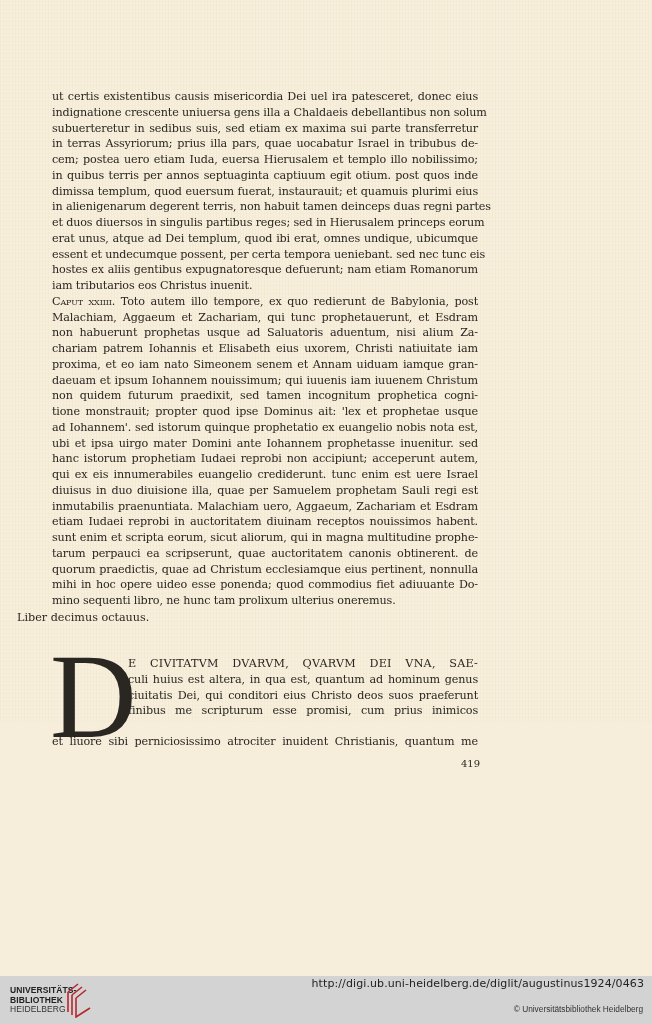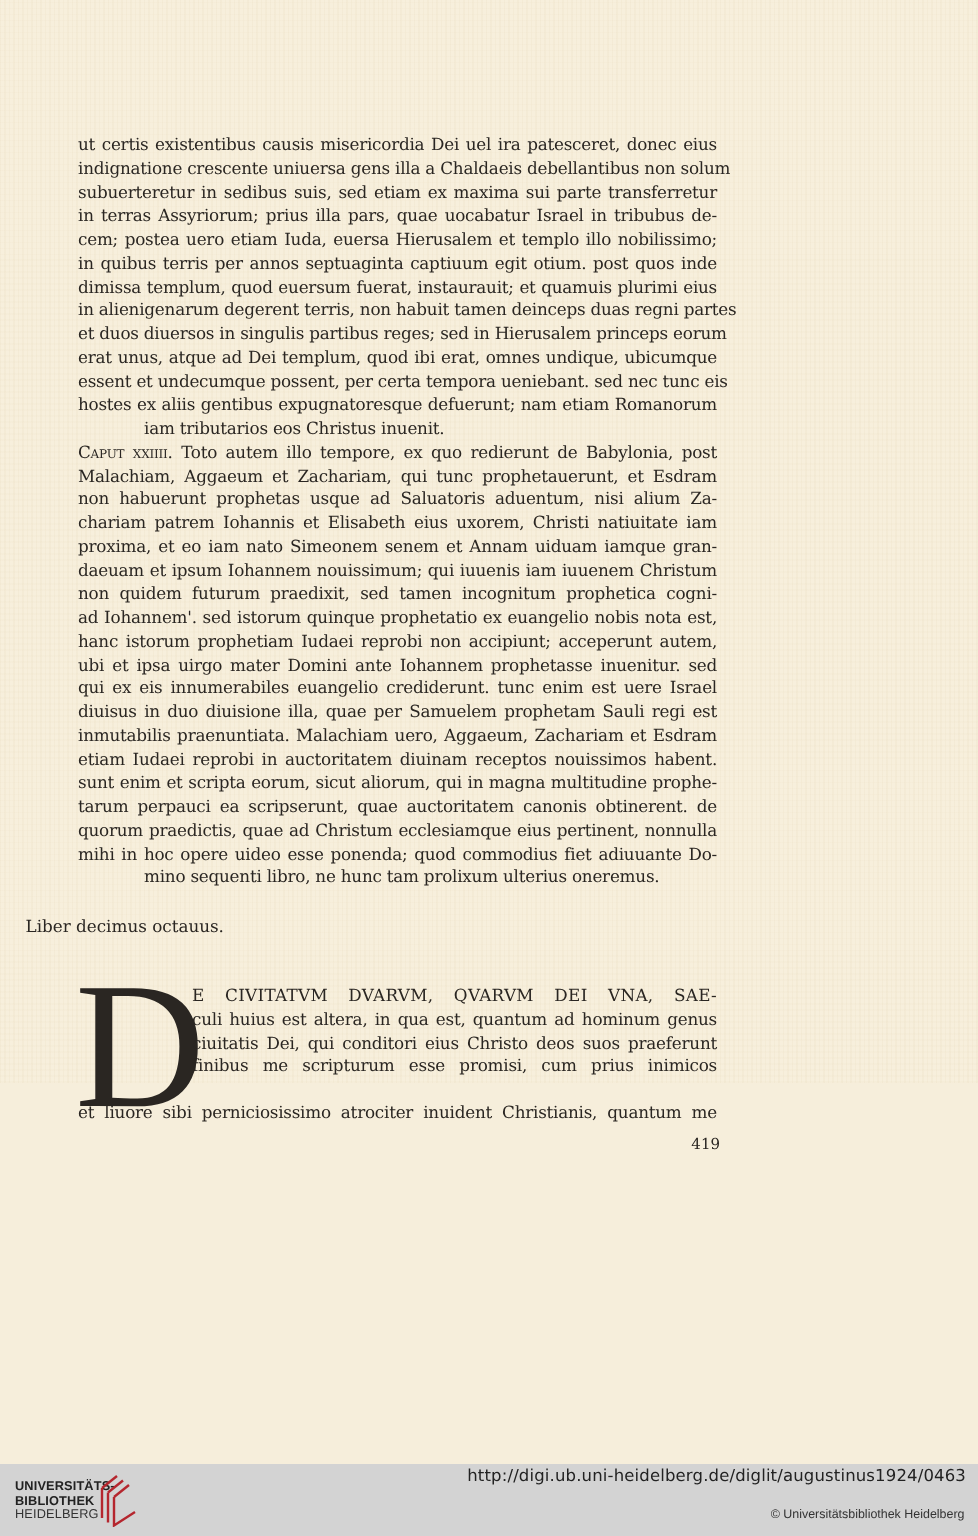--- a/index.html
+++ b/index.html
@@ -17,21 +17,21 @@
       repeating-linear-gradient(0deg, rgba(230,216,185,0.10) 0 1px, transparent 1px 4px);
   }
   .body-text {
     position:absolute; left:52px; top:89px; width:426px;
     font-size:11.2px; line-height:15.75px; letter-spacing:-0.15px;
   }
   .line {
     display:block; white-space:nowrap; text-align:justify; text-align-last:justify;
     height:15.75px; overflow:visible;
   }
-  .line.last { text-align-last:left;margin-left:44px; }
+  .line.last { text-align-last:left; }
   .caput { font-variant:small-caps; }
   .book-title {
     position:absolute; left:0; width:500px; top:611px;
     text-align:left; font-size:11.2px; left:17px;
   }
   .dropcap {
     position:absolute; left:50px; top:647px;
     font-family:"Liberation Serif", serif;
     font-size:120px; line-height:100px; color:#2a2622;
     font-weight:normal;
@@ -91,23 +91,24 @@
       <span class="line last">iam tributarios eos Christus inuenit.</span>
     </div>
     <div>
       <span class="line"><span class="caput">Caput xxiiii.</span><span> Toto autem illo tempore, ex quo redierunt de Babylonia, post</span></span>
       <span class="line">Malachiam, Aggaeum et Zachariam, qui tunc prophetauerunt, et Esdram</span>
       <span class="line">non habuerunt prophetas usque ad Saluatoris aduentum, nisi alium Za-</span>
       <span class="line">chariam patrem Iohannis et Elisabeth eius uxorem, Christi natiuitate iam</span>
       <span class="line">proxima, et eo iam nato Simeonem senem et Annam uiduam iamque gran-</span>
       <span class="line">daeuam et ipsum Iohannem nouissimum; qui iuuenis iam iuuenem Christum</span>
       <span class="line">non quidem futurum praedixit, sed tamen incognitum prophetica cogni-</span>
+      <span class="line">tione monstrauit; propter quod ipse Dominus ait: 'lex et prophetae usque</span>
       <span class="line">ad Iohannem'. sed istorum quinque prophetatio ex euangelio nobis nota est,</span>
+      <span class="line">ubi et ipsa uirgo mater Domini ante Iohannem prophetasse inuenitur. sed</span>
       <span class="line">hanc istorum prophetiam Iudaei reprobi non accipiunt; acceperunt autem,</span>
-      <span class="line">ubi et ipsa uirgo mater Domini ante Iohannem prophetasse inuenitur. sed</span>
       <span class="line">qui ex eis innumerabiles euangelio crediderunt. tunc enim est uere Israel</span>
       <span class="line">diuisus in duo diuisione illa, quae per Samuelem prophetam Sauli regi est</span>
       <span class="line">inmutabilis praenuntiata. Malachiam uero, Aggaeum, Zachariam et Esdram</span>
       <span class="line">etiam Iudaei reprobi in auctoritatem diuinam receptos nouissimos habent.</span>
       <span class="line">sunt enim et scripta eorum, sicut aliorum, qui in magna multitudine prophe-</span>
       <span class="line">tarum perpauci ea scripserunt, quae auctoritatem canonis obtinerent. de</span>
       <span class="line">quorum praedictis, quae ad Christum ecclesiamque eius pertinent, nonnulla</span>
       <span class="line">mihi in hoc opere uideo esse ponenda; quod commodius fiet adiuuante Do-</span>
       <span class="line last">mino sequenti libro, ne hunc tam prolixum ulterius oneremus.</span>
     </div>

